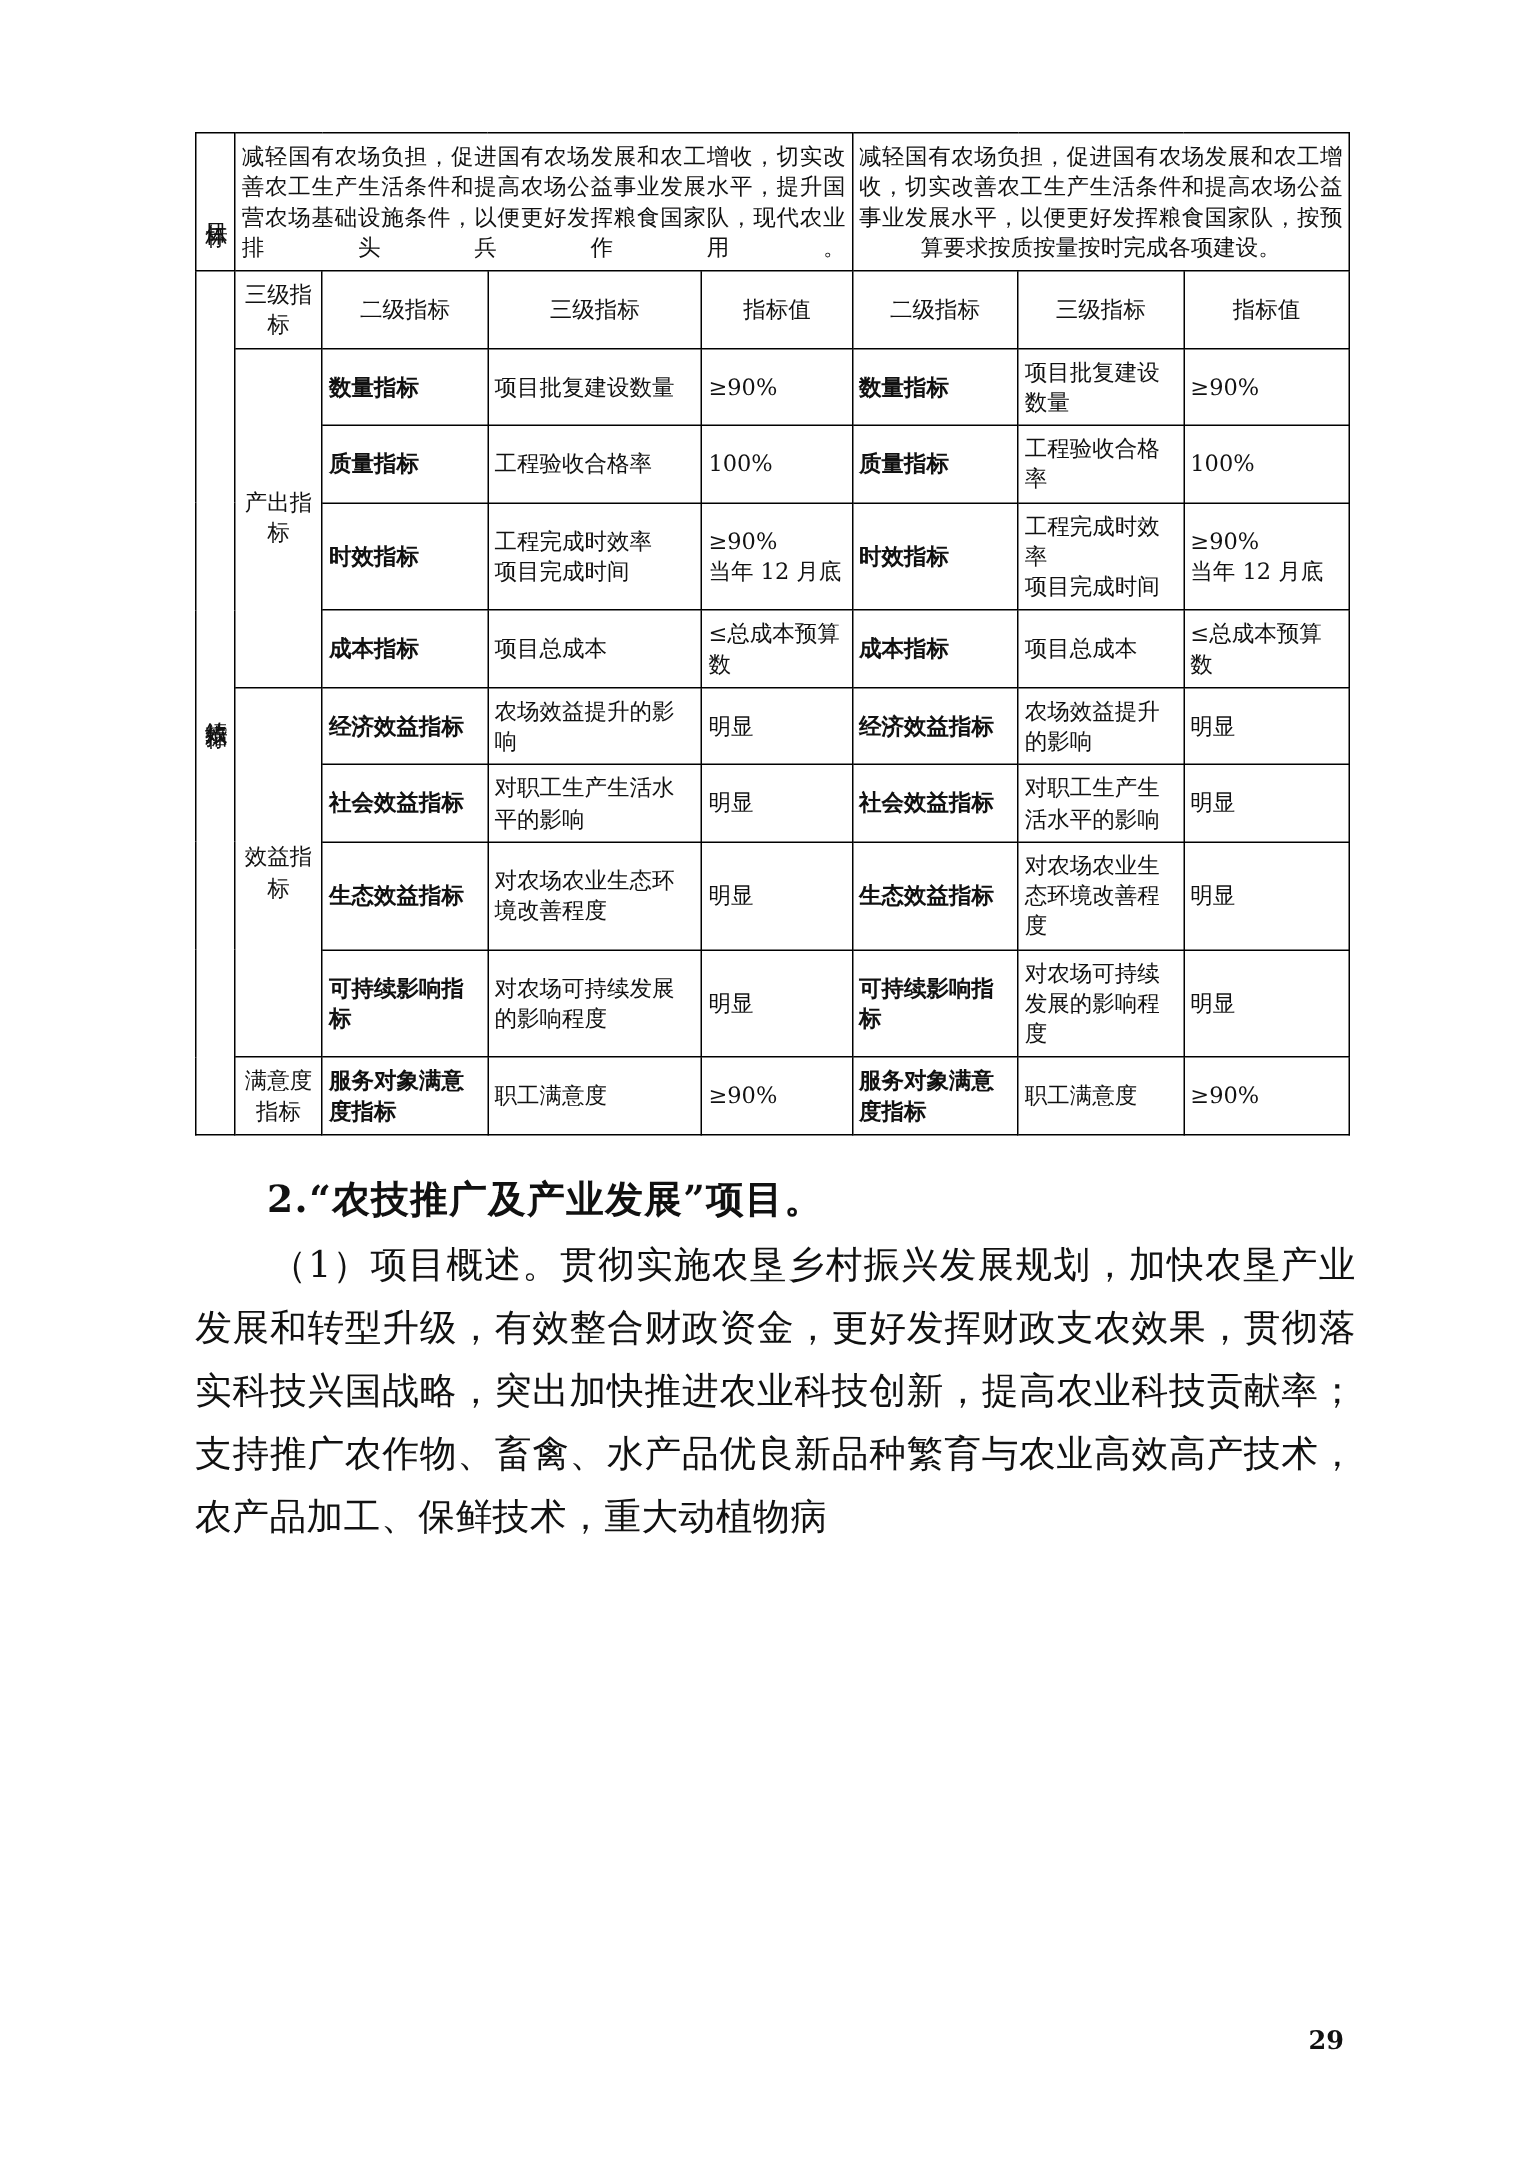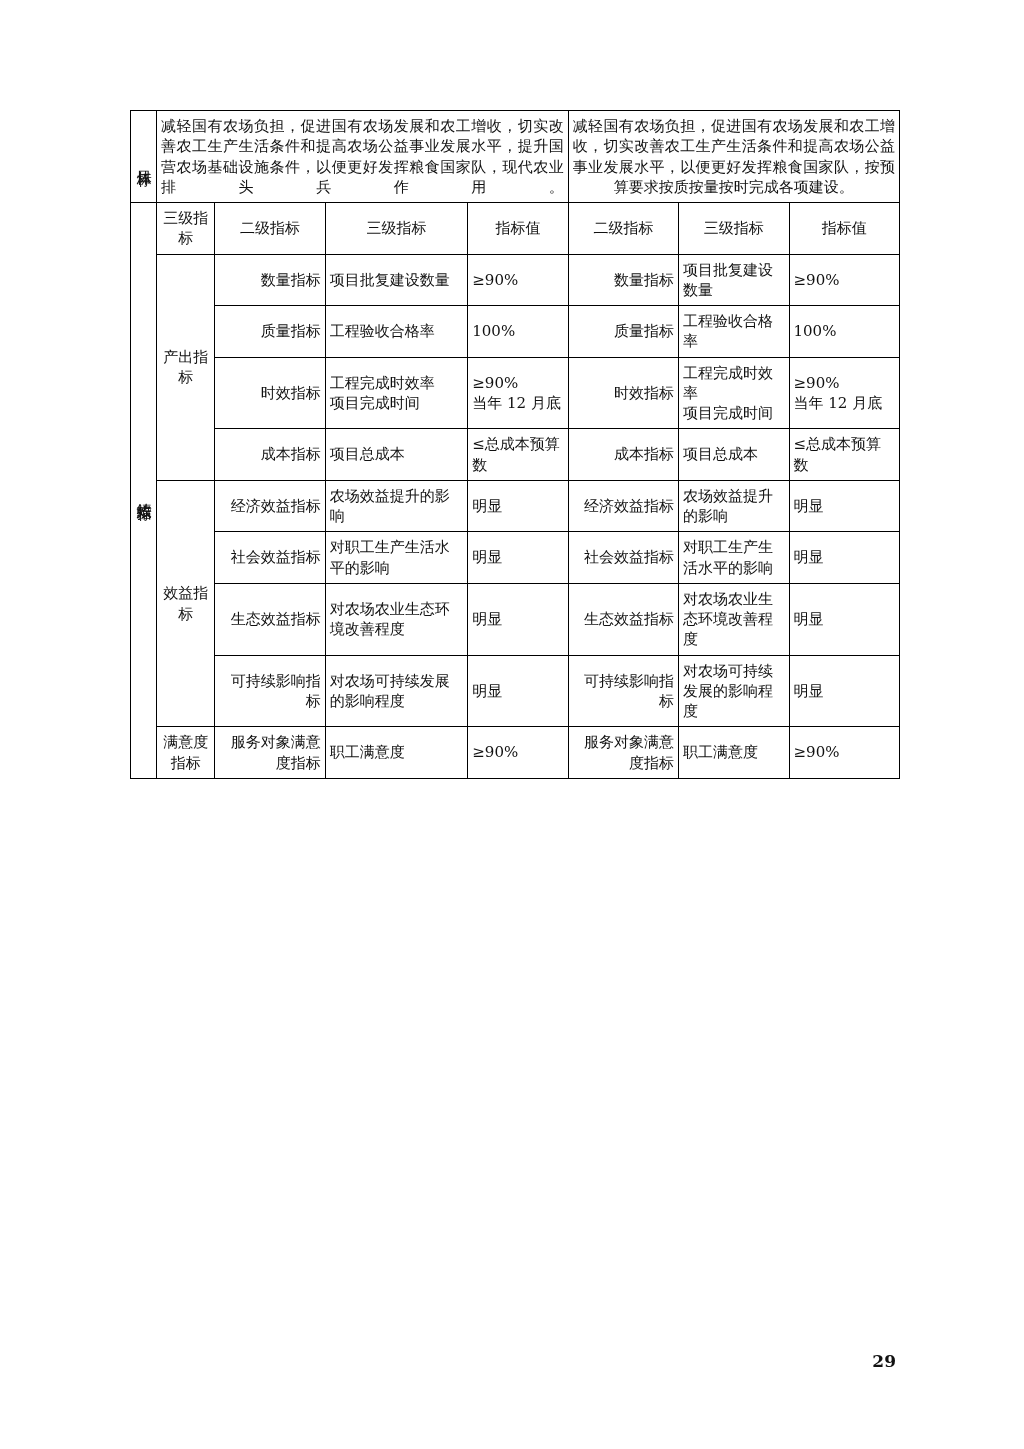--- a/index.html
+++ b/index.html
@@ -12,21 +12,21 @@
     height: 1449px;
     font-family: "DejaVu Serif", "Liberation Serif", serif;
     color: #111;
     position: relative;
   }
   .page {
     position: relative;
     width: 1024px;
     height: 1449px;
     box-sizing: border-box;
-    padding: 110px 120px 40px 130px;
+    padding: 88px 120px 40px 130px;
   }
   table.ind {
     border-collapse: collapse;
     width: 770px;
     table-layout: fixed;
     margin: 0 auto 0 0;
   }
   table.ind td {
     border: 1.5px solid #000;
     font-size: 15px;
@@ -66,22 +66,23 @@
     font-size: 15.5px;
     padding: 8px 2px;
   }
   td.lvl1 {
     text-align: center;
     font-size: 15.5px;
     width: 58px;
     margin-left: 24px;
   }
   td.lvl2 {
-    text-align: right;
-    font-size: 15.5px;
+    text-align: left;
+    font-size: 15.5px;
+    font-weight: bold;
   }
   td.lvl3 {
     text-align: left;
     font-size: 15.5px;
     padding-left: 5px;
   }
   td.val {
     text-align: left;
     font-size: 15px;
   }
@@ -239,17 +240,19 @@
         <td class="lvl2">服务对象满意度指标</td>
         <td class="lvl3">职工满意度</td>
         <td class="val">≥90%</td>
         <td class="lvl2">服务对象满意度指标</td>
         <td class="lvl3">职工满意度</td>
         <td class="val">≥90%</td>
       </tr>
     </tbody>
   </table>
 
-
+  <div class="heading">2.“农技推广及产业发展”项目。</div>
+
+  <p class="para">（1）项目概述。贯彻实施农垦乡村振兴发展规划，加快农垦产业发展和转型升级，有效整合财政资金，更好发挥财政支农效果，贯彻落实科技兴国战略，突出加快推进农业科技创新，提高农业科技贡献率；支持推广农作物、畜禽、水产品优良新品种繁育与农业高效高产技术，农产品加工、保鲜技术，重大动植物病</p>
 
   <div class="page-number">29</div>
 
 </div>
 
 </body></html>

